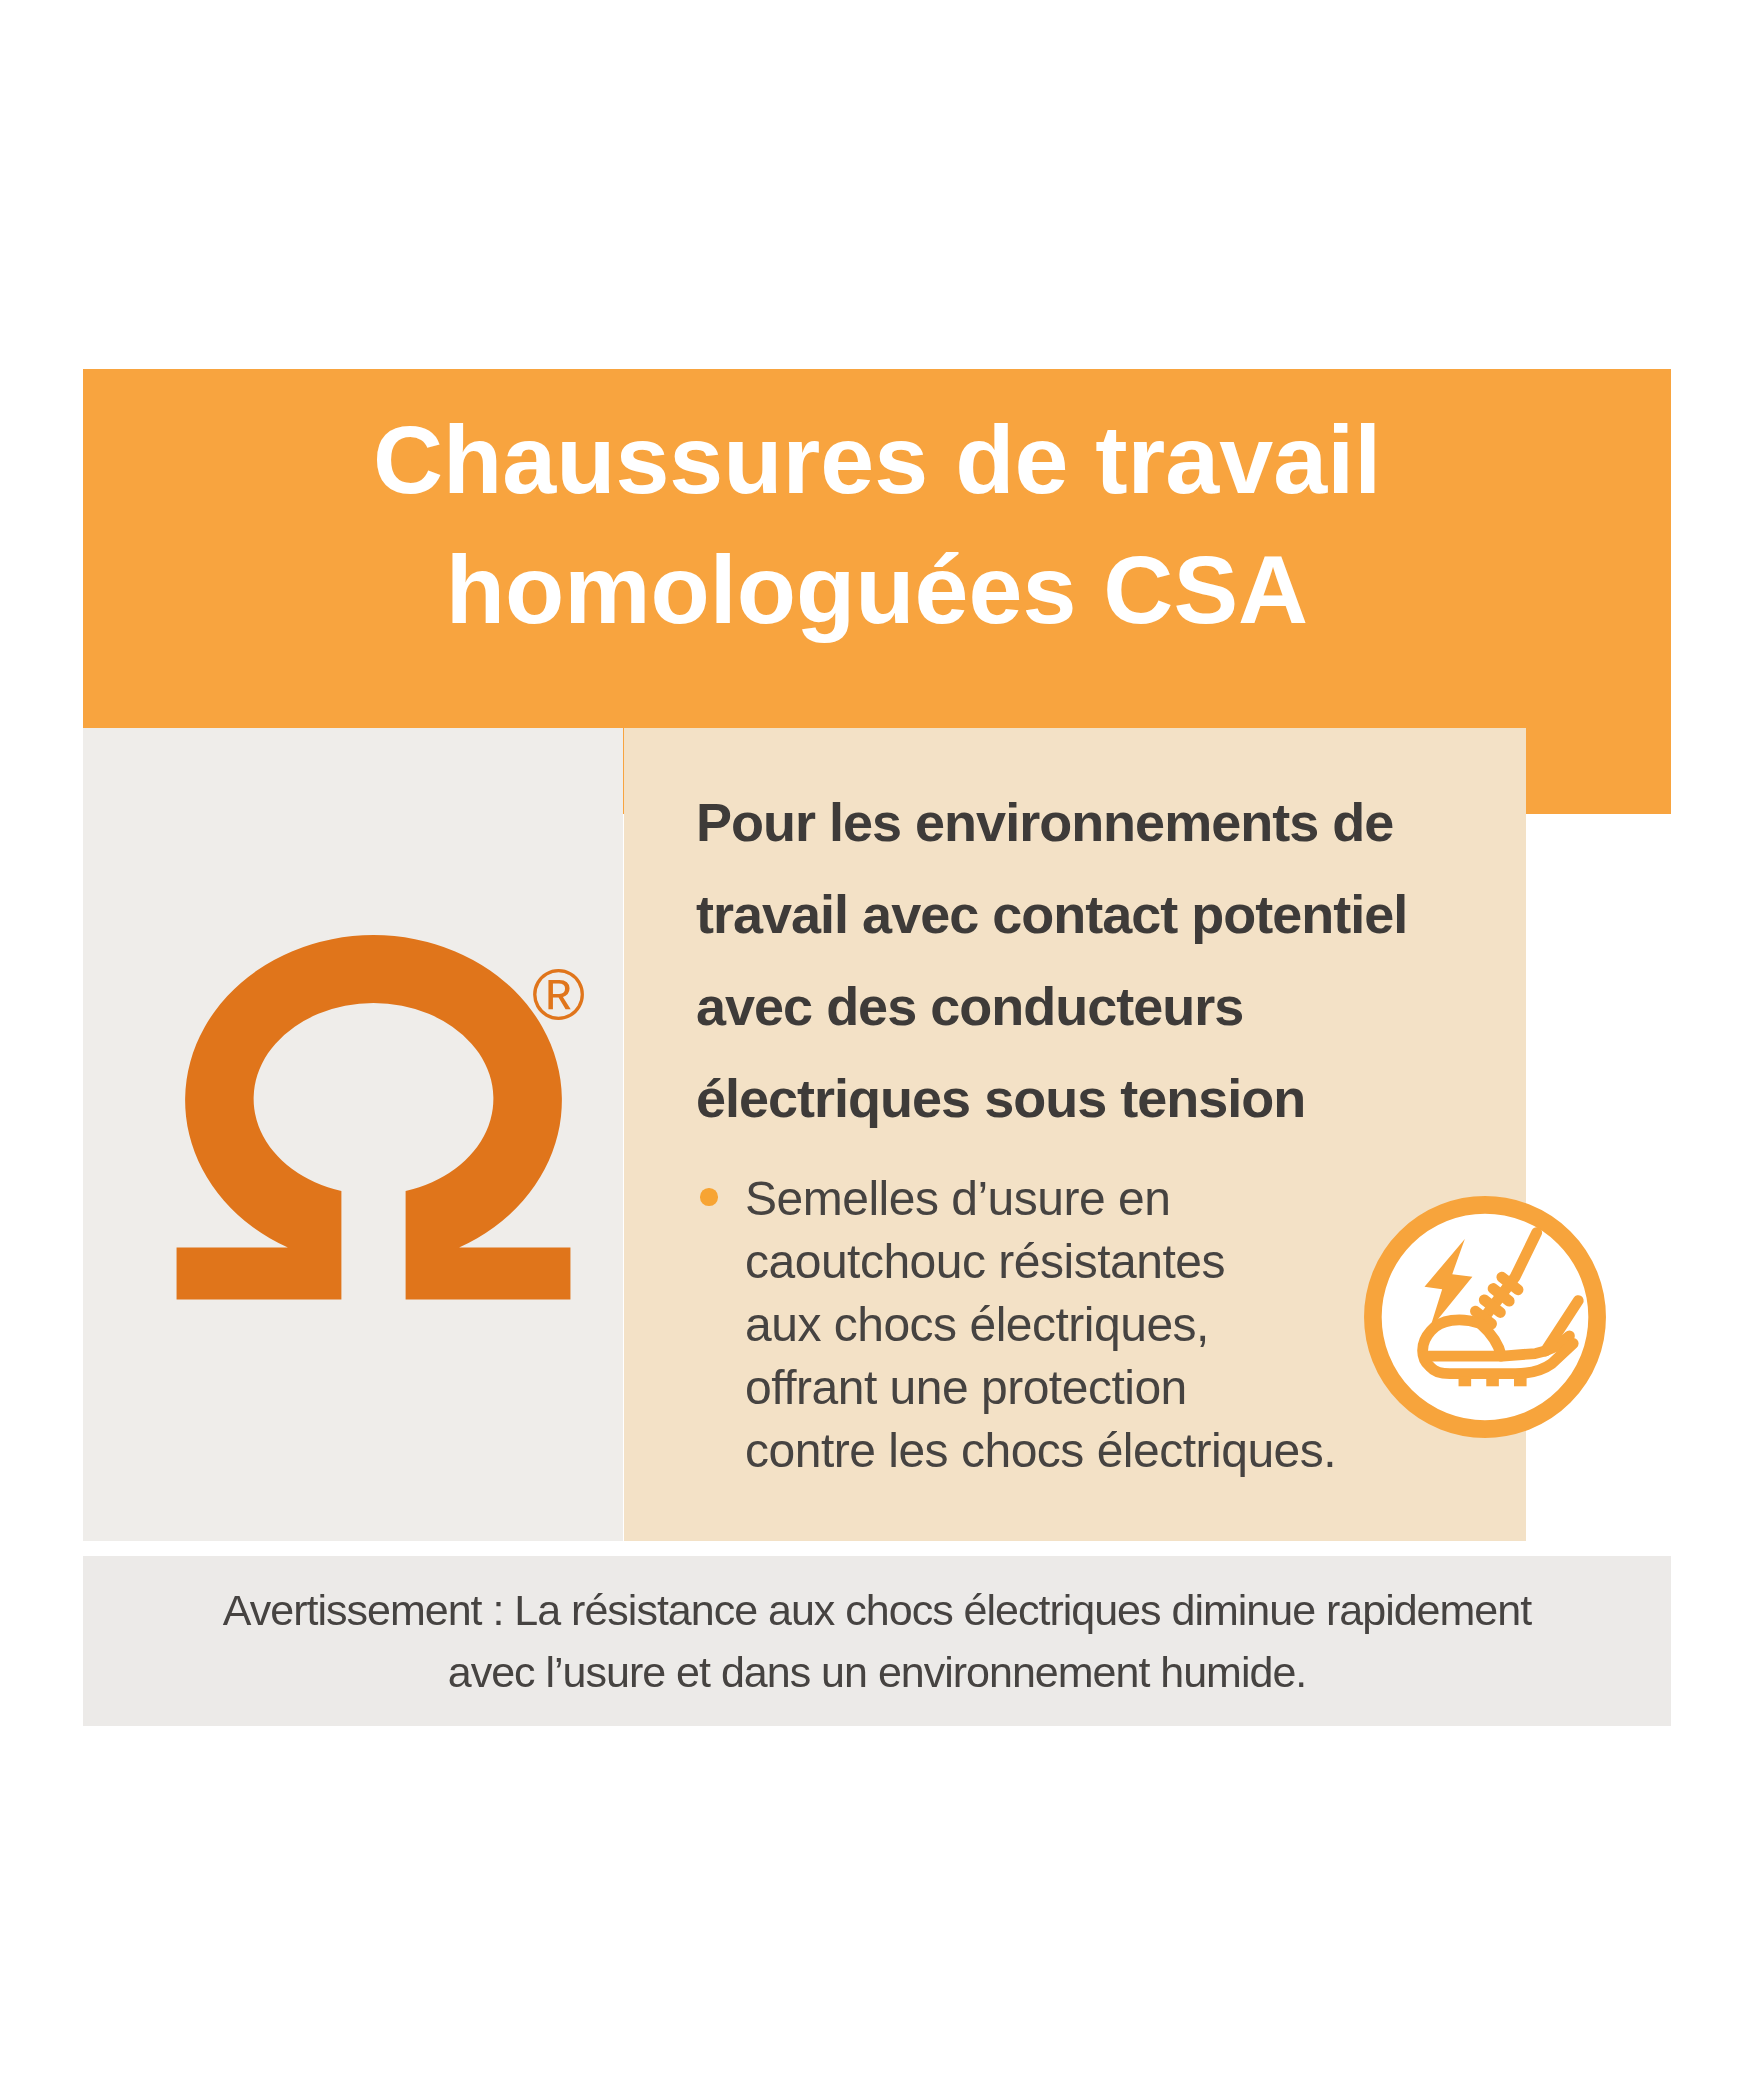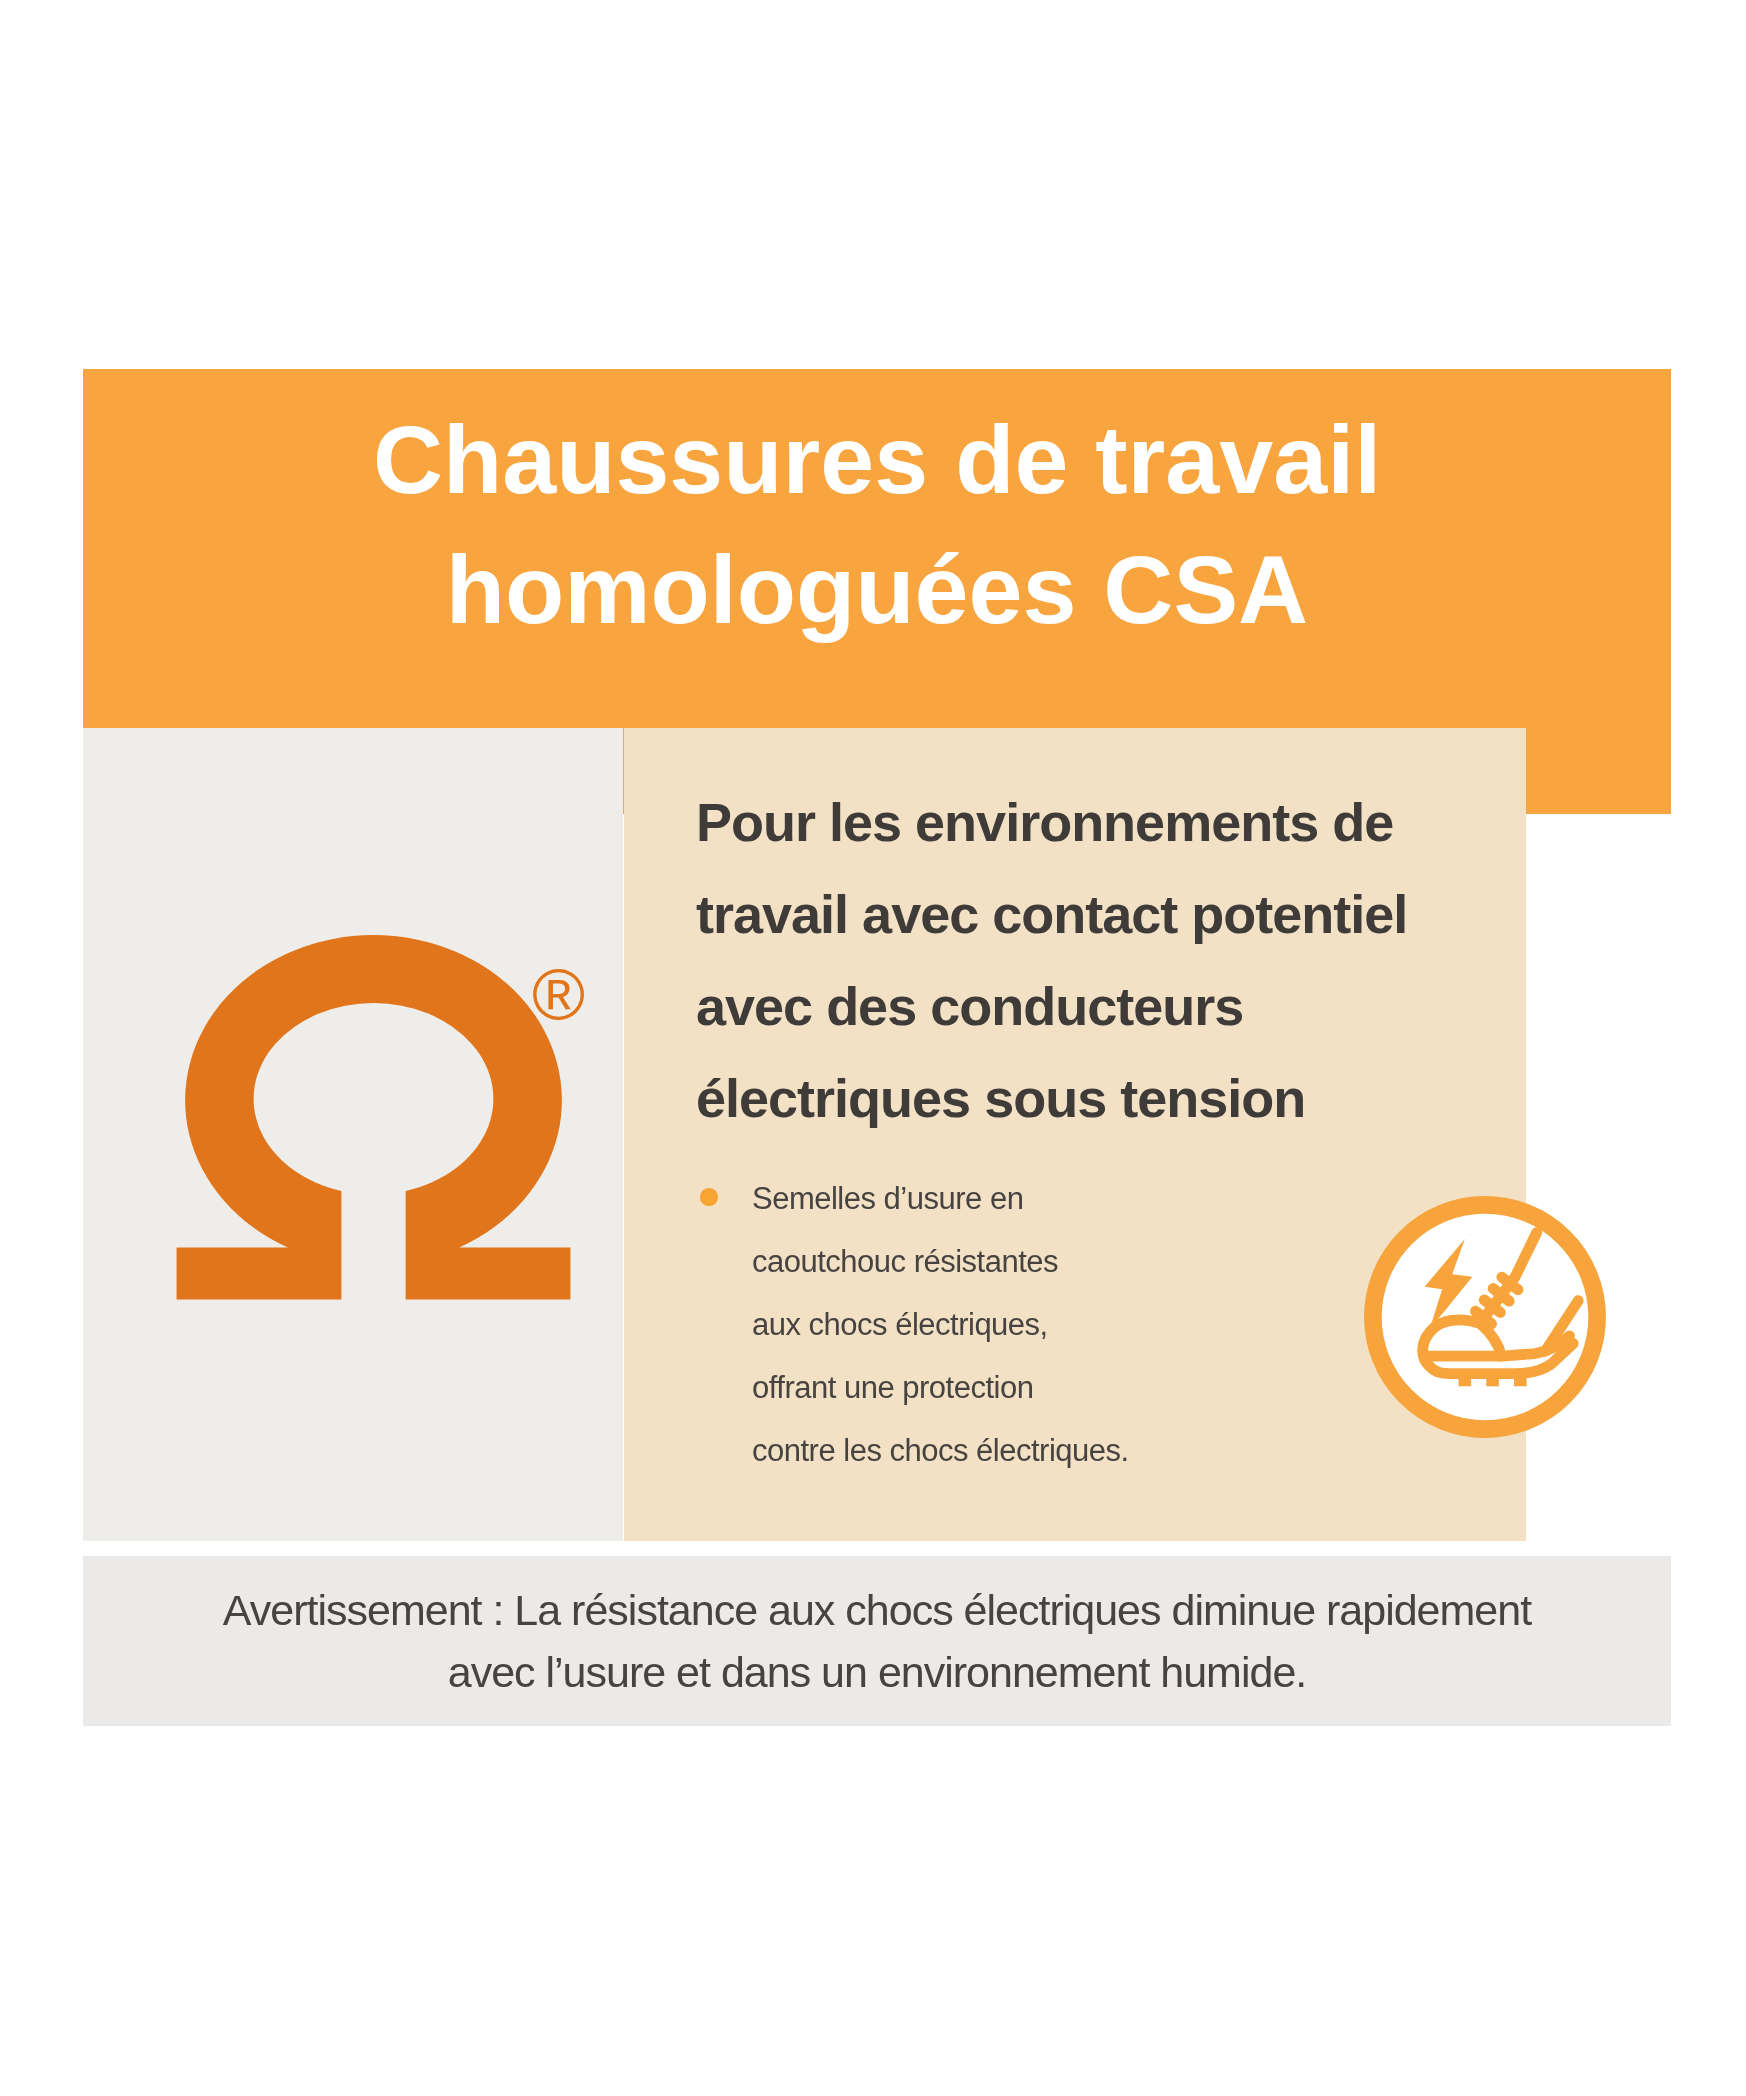--- a/index.html
+++ b/index.html
@@ -60,23 +60,23 @@
     color:var(--heading-dark);
     font-size:54px;font-weight:bold;line-height:92px;
     letter-spacing:-1px;
   }
   .bullet-dot{
     position:absolute;left:76px;top:460px;
     width:17.5px;height:17.5px;border-radius:50%;
     background:var(--bullet-orange);
   }
   .bullet-text{
-    position:absolute;left:128px;top:439px;width:621px;
+    position:absolute;left:121px;top:439px;width:621px;
     color:var(--body-dark);
-    font-size:31px;font-weight:normal;line-height:63px;
+    font-size:48px;font-weight:normal;line-height:63px;
     letter-spacing:-0.5px;
   }
   .boot-icon{
     position:absolute;left:735px;top:463px;width:252px;height:252px;
   }
 
   
   .warnbar{
     position:absolute;left:83px;top:1556px;width:1588px;height:170px;
     background:var(--warning-gray);

